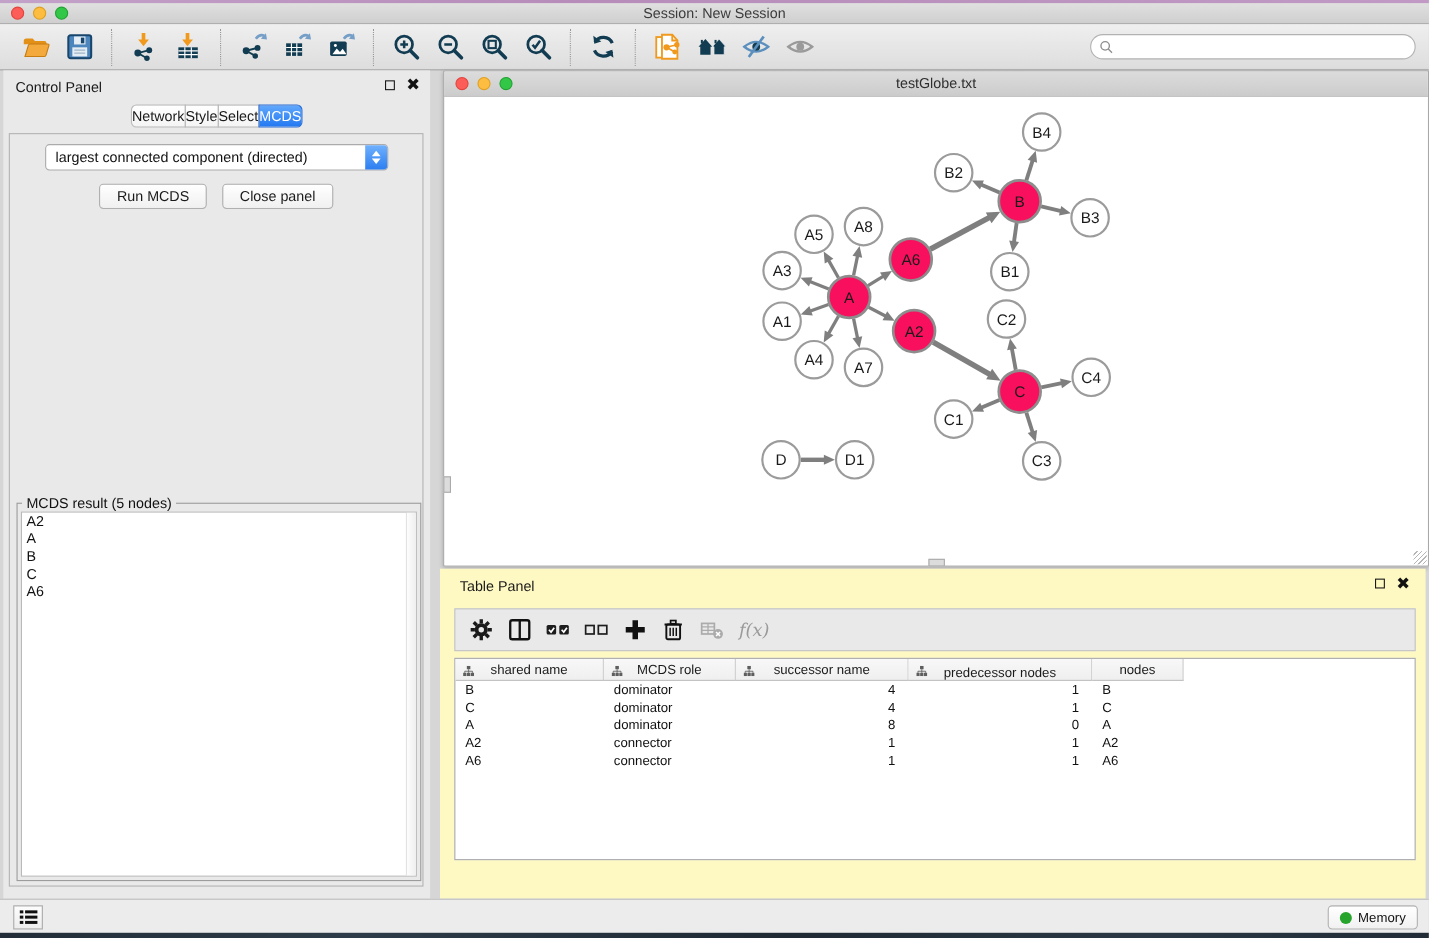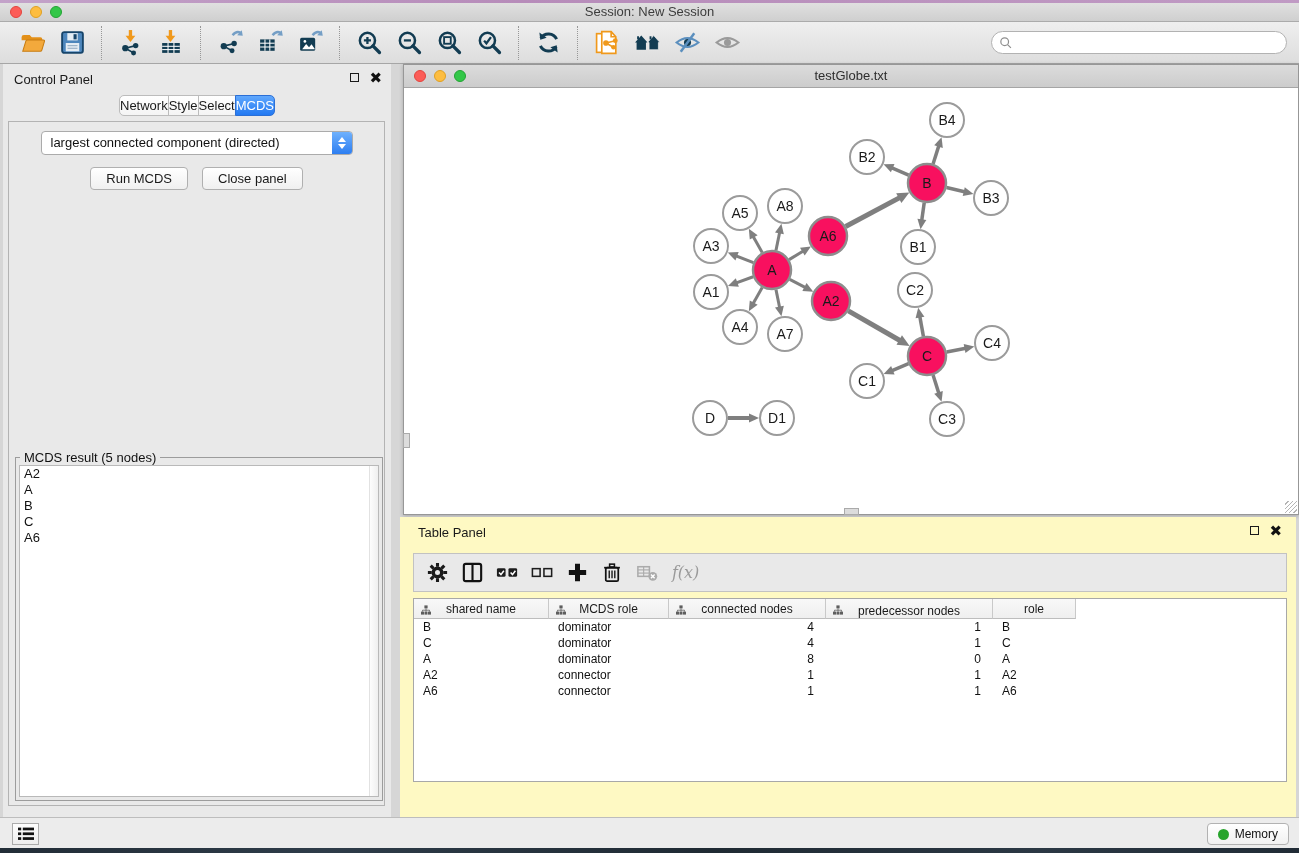--- a/index.html
+++ b/index.html
@@ -476,34 +476,34 @@
           <span>MCDS role</span>
         </div>
         <div class="th" style="width: 157px;">
           <span class="hier"><svg viewBox="0 0 10 10">
               <rect x="3.4" y="0.4" width="3.2" height="3" fill="#5e5e5e"></rect>
               <rect x="0" y="6.6" width="3" height="3" fill="#5e5e5e"></rect>
               <rect x="3.5" y="6.6" width="3" height="3" fill="#5e5e5e"></rect>
               <rect x="7" y="6.6" width="3" height="3" fill="#5e5e5e"></rect>
               <path d="M5 3.4 v1.8 M1.5 6.6 v-1.4 h7 v1.4 M5 5.2 v1.4" stroke="#5e5e5e" stroke-width=".8" fill="none"></path>
             </svg></span>
-          <span>connected nodes</span>
+          <span>successor name</span>
         </div>
         <div class="th" style="width: 167px; align-items: flex-end;">
           <span class="hier"><svg viewBox="0 0 10 10">
               <rect x="3.4" y="0.4" width="3.2" height="3" fill="#5e5e5e"></rect>
               <rect x="0" y="6.6" width="3" height="3" fill="#5e5e5e"></rect>
               <rect x="3.5" y="6.6" width="3" height="3" fill="#5e5e5e"></rect>
               <rect x="7" y="6.6" width="3" height="3" fill="#5e5e5e"></rect>
               <path d="M5 3.4 v1.8 M1.5 6.6 v-1.4 h7 v1.4 M5 5.2 v1.4" stroke="#5e5e5e" stroke-width=".8" fill="none"></path>
             </svg></span>
           <span>predecessor nodes</span>
         </div>
         <div class="th" style="width: 83px;">
-          <span>role</span>
+          <span>nodes</span>
         </div>
       </div>
     <div id="tbody">
         <div class="tr">
           <div class="td left" style="width: 135px;">B</div>
           <div class="td left" style="width: 120px;">dominator</div>
           <div class="td right" style="width: 157px;">4</div>
           <div class="td right" style="width: 167px;">1</div>
           <div class="td left" style="width: 83px;">B</div>
         </div>

